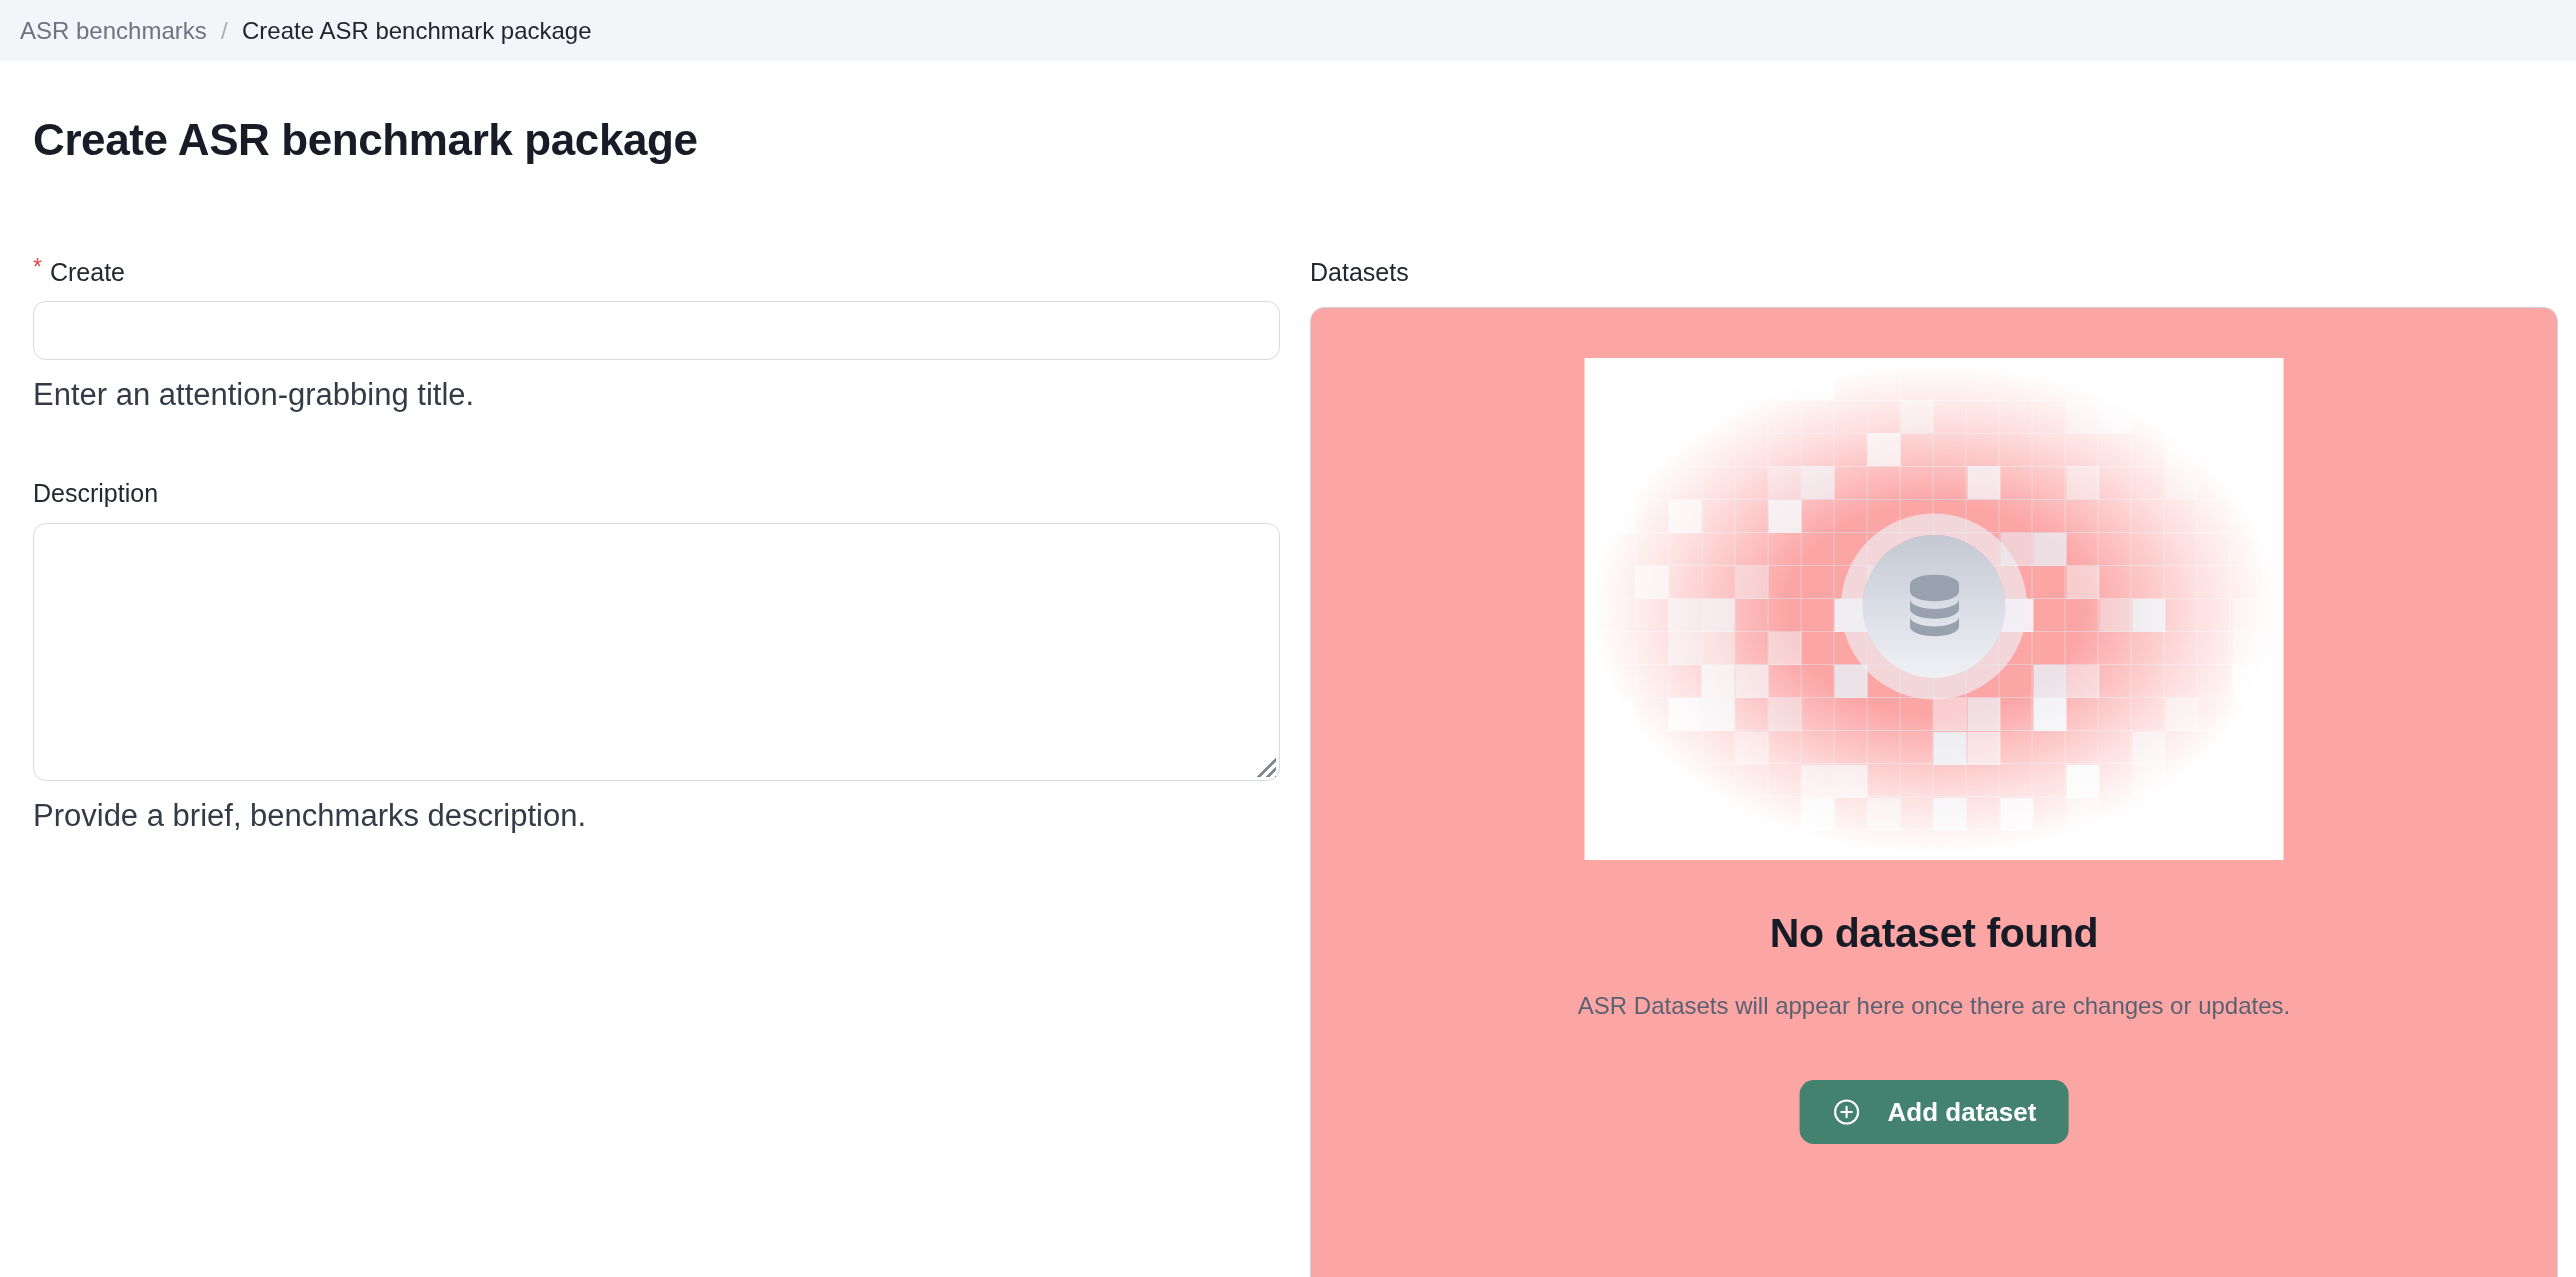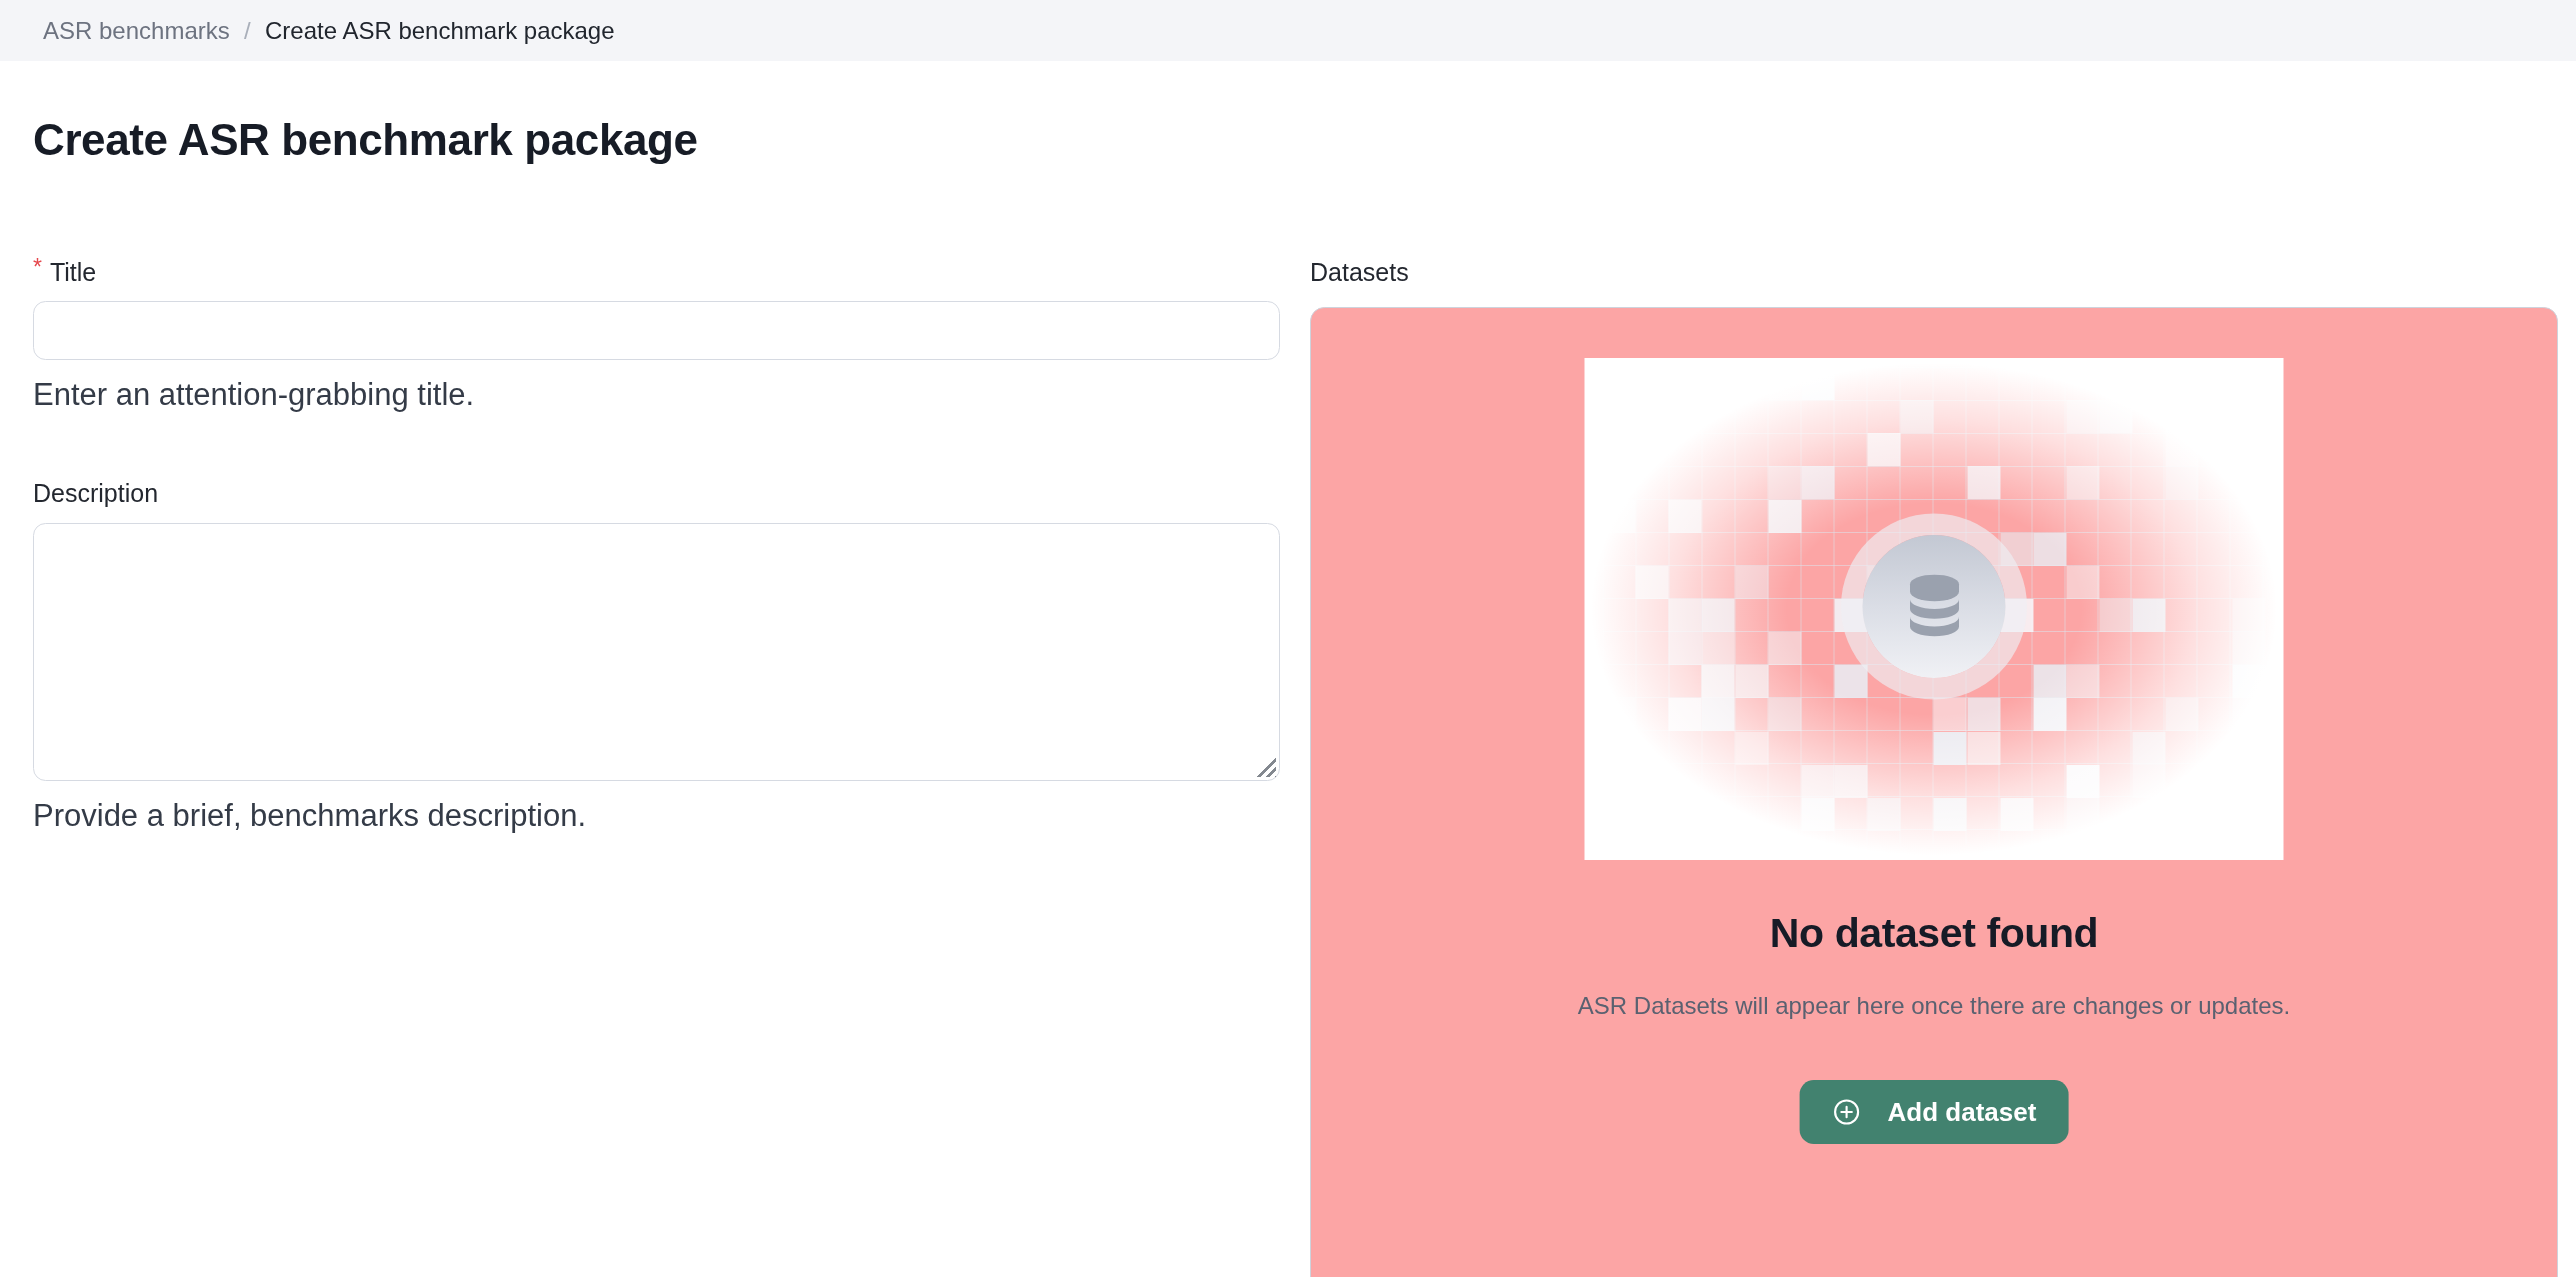--- a/index.html
+++ b/index.html
@@ -1,21 +1,21 @@
 <!DOCTYPE html>
 <html style="font-size:14.3px"><head>
 <meta charset="utf-8">
 <style>
   * { margin:0; padding:0; box-sizing:border-box; }
   html,body { width:2576px; height:1277px; background:#ffffff;
     font-family:"Liberation Sans", sans-serif; color:#181d27; }
 
   
   .crumb-bar { height:61px; background:#f4f5f8; display:flex; align-items:center;
-    padding:0 43px; gap:14.3px; font-size:24px; }
+    padding:0 20px; gap:14.3px; font-size:24px; }
   .crumb-link { color:#6d7380; text-decoration:none; cursor:pointer; }
   .crumb-sep { color:#a9afba; }
   .crumb-current { color:#21262e; }
 
   
   .page-title { margin:54px 0 0 33px; font-size:44px; font-weight:600;
     letter-spacing:-0.4px; color:#171c26; }
 
   
   .content { display:flex; margin-top:93px; padding:0 19px 0 33px; gap:30px; }
@@ -85,21 +85,21 @@
 </header>
 
 <h1 class="page-title">Create ASR benchmark package</h1>
 
 <main class="content">
 
   <section class="col-left">
     <div class="field">
       <label class="field-label">
         <span class="req">*</span>
-        <span>Title</span>
+        <span>Create</span>
       </label>
       <input class="text-input" type="text" value="" style="">
       <p class="hint">Enter an attention-grabbing title.</p>
     </div>
 
     <div class="field field-desc">
       <label class="field-label">
         <span>Description</span>
       </label>
       <div class="ta-wrap">

